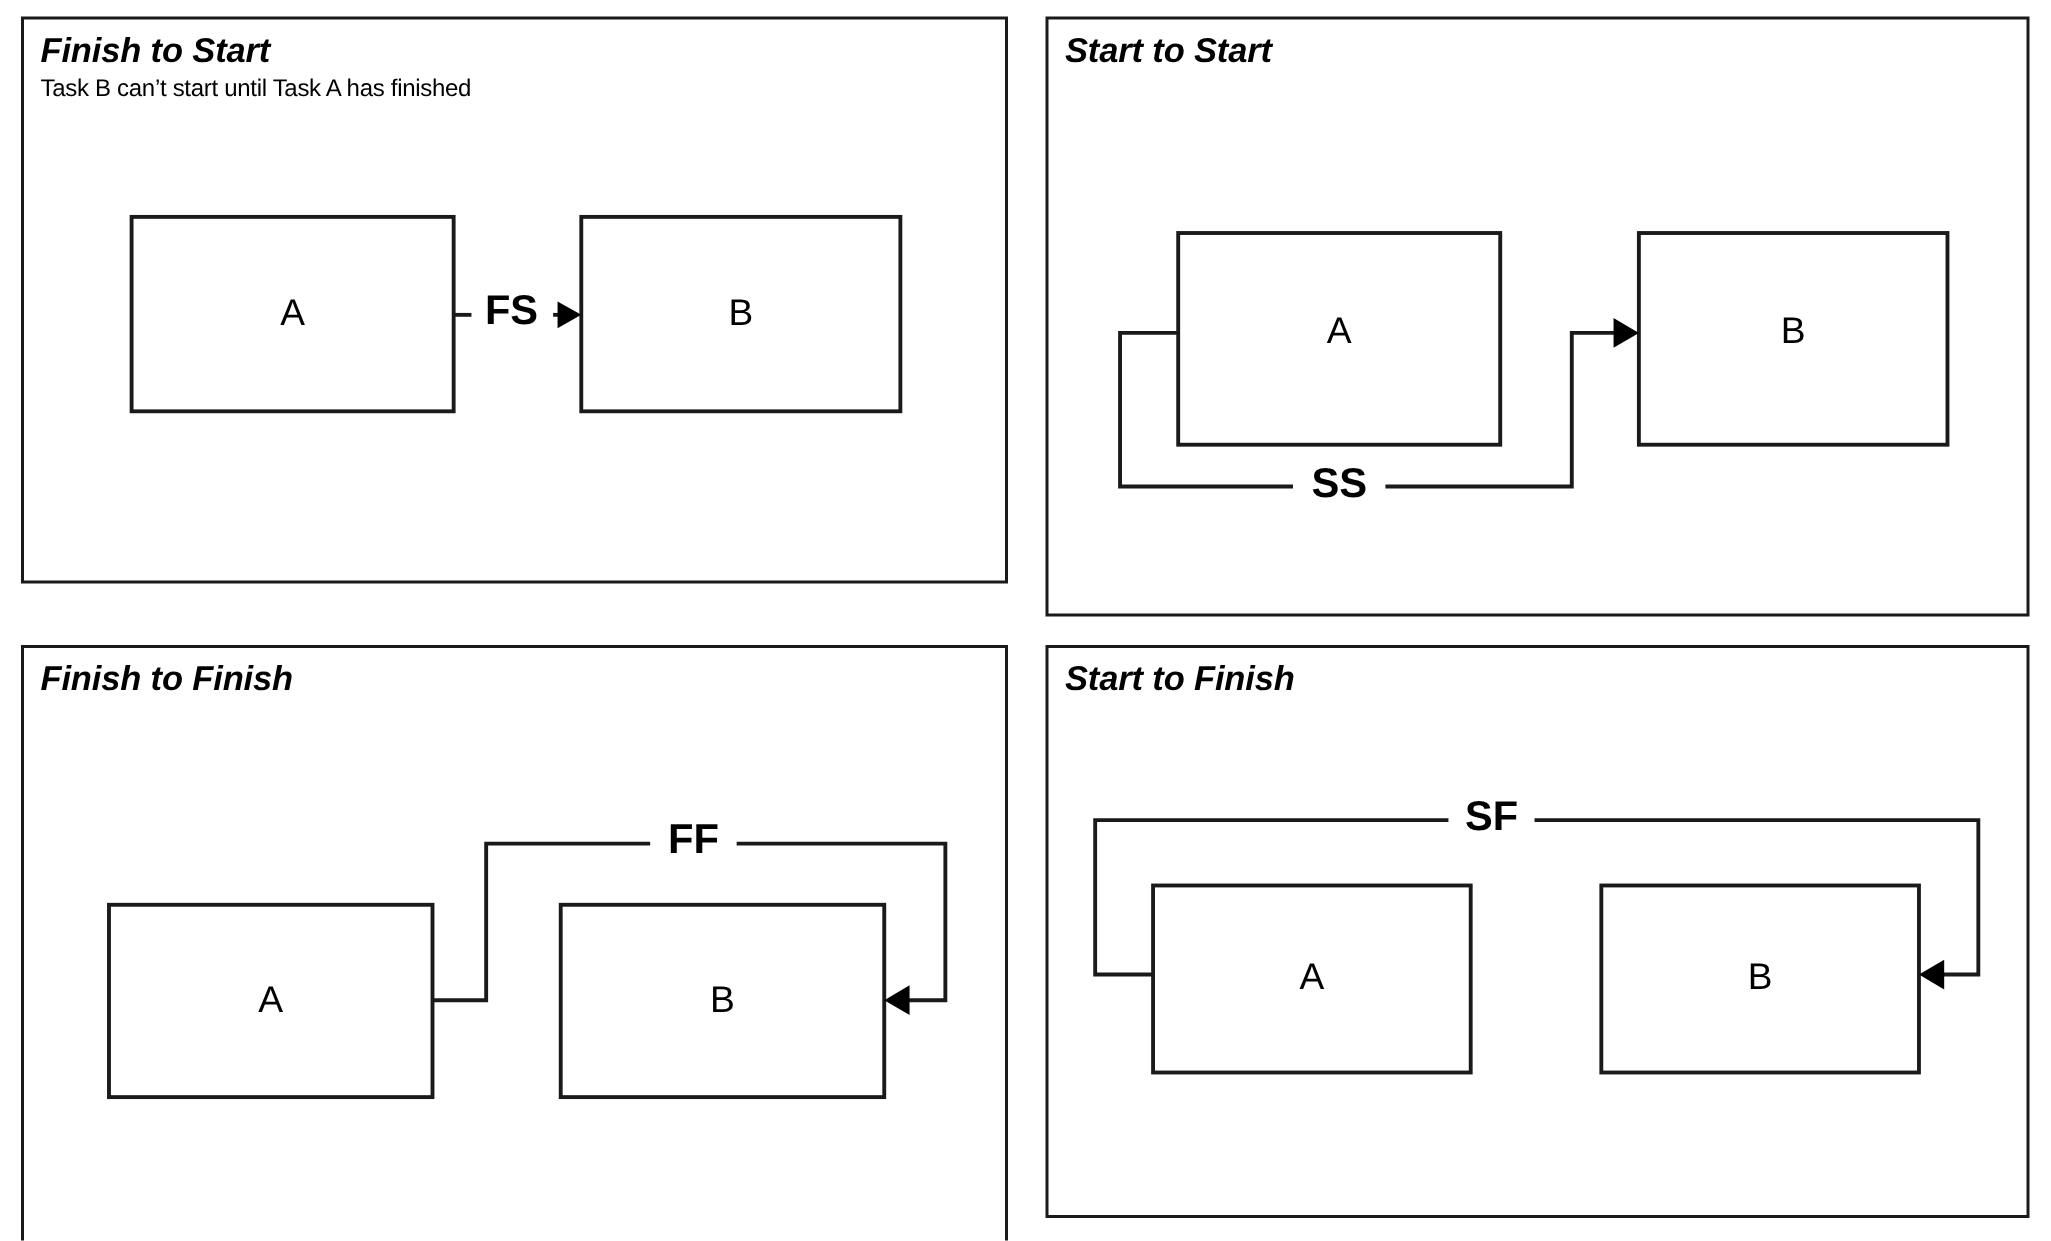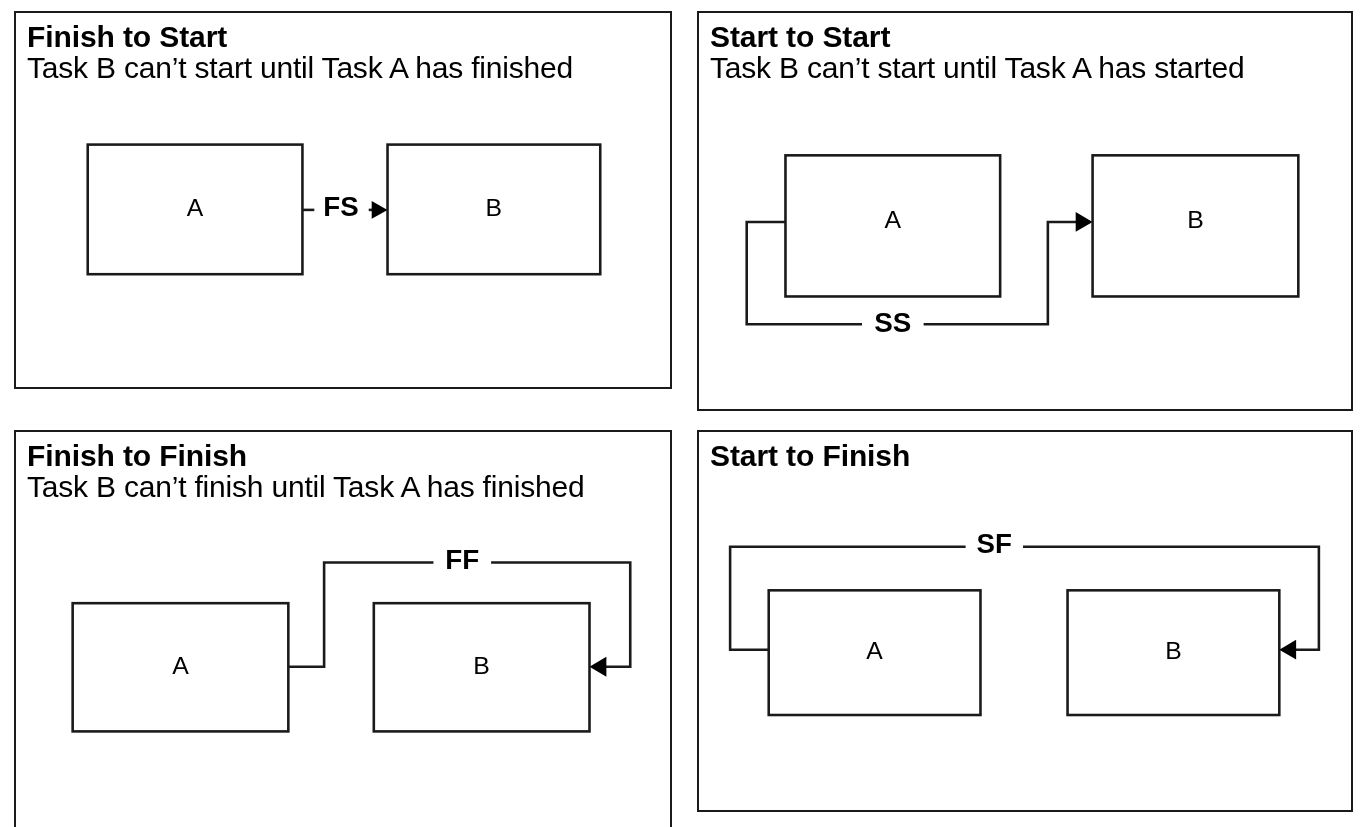--- a/index.html
+++ b/index.html
@@ -22,31 +22,32 @@
   .panel {
     position: absolute;
     box-sizing: border-box;
     border: 2px solid #1a1a1a;
     background: #ffffff;
   }
   .panel-title {
     position: absolute;
     left: 11px;
     top: 8px;
-    font-size: 30px;
+    font-size: 23px;
     font-weight: bold;
     letter-spacing: -0.1px;
     line-height: 1.05;
     white-space: nowrap;
+    font-style: italic;
   }
   .panel-desc {
     position: absolute;
     left: 11px;
     top: 39px;
-    font-size: 30px;
+    font-size: 16px;
     font-weight: normal;
     letter-spacing: -0.2px;
     line-height: 1.05;
     white-space: nowrap;
   }
   .diagram {
     position: absolute;
     left: 0;
     top: 0;
     width: 100%;
@@ -102,39 +103,37 @@
 
       <path class="link-line" d="M288,199 L300,199"></path>
       <path class="link-line" d="M355,199 L364,199"></path>
       <polygon class="arrow-head" points="374,199 358,190 358,208"></polygon>
       <text class="link-label" x="327" y="198">FS</text>
     </svg>
   </div>
 
   <div class="panel" style="left:697px; top:11px; width:656px; height:400px;">
     <div class="panel-title">Start to Start</div>
-    <div class="panel-desc">Task B can’t start until Task A has started</div>
 
     <svg class="diagram" viewBox="0 0 656 378">
       <rect class="task-box" x="87" y="133" width="216" height="142"></rect>
       <text class="task-label" x="195" y="200">A</text>
 
       <rect class="task-box" x="396" y="133" width="207" height="142"></rect>
       <text class="task-label" x="499.5" y="200">B</text>
 
       <path class="link-line" d="M87,200 L48,200 L48,303 L164,303"></path>
       <path class="link-line" d="M226,303 L351,303 L351,200 L386,200"></path>
       <polygon class="arrow-head" points="396,200 379,190 379,210"></polygon>
       <text class="link-label" x="195" y="303">SS</text>
     </svg>
   </div>
 
   <div class="panel" style="left:14px; top:430px; width:658px; height:408px;">
     <div class="panel-title">Finish to Finish</div>
-    <div class="panel-desc">Task B can’t finish until Task A has finished</div>
 
     <svg class="diagram" viewBox="0 0 658 382">
       <rect class="task-box" x="57" y="160" width="217" height="129"></rect>
       <text class="task-label" x="165.5" y="225">A</text>
 
       <rect class="task-box" x="360" y="160" width="217" height="129"></rect>
       <text class="task-label" x="468.5" y="225">B</text>
 
       <path class="link-line" d="M274,224 L310,224 L310,119 L420,119"></path>
       <path class="link-line" d="M478,119 L618,119 L618,224 L587,224"></path>

